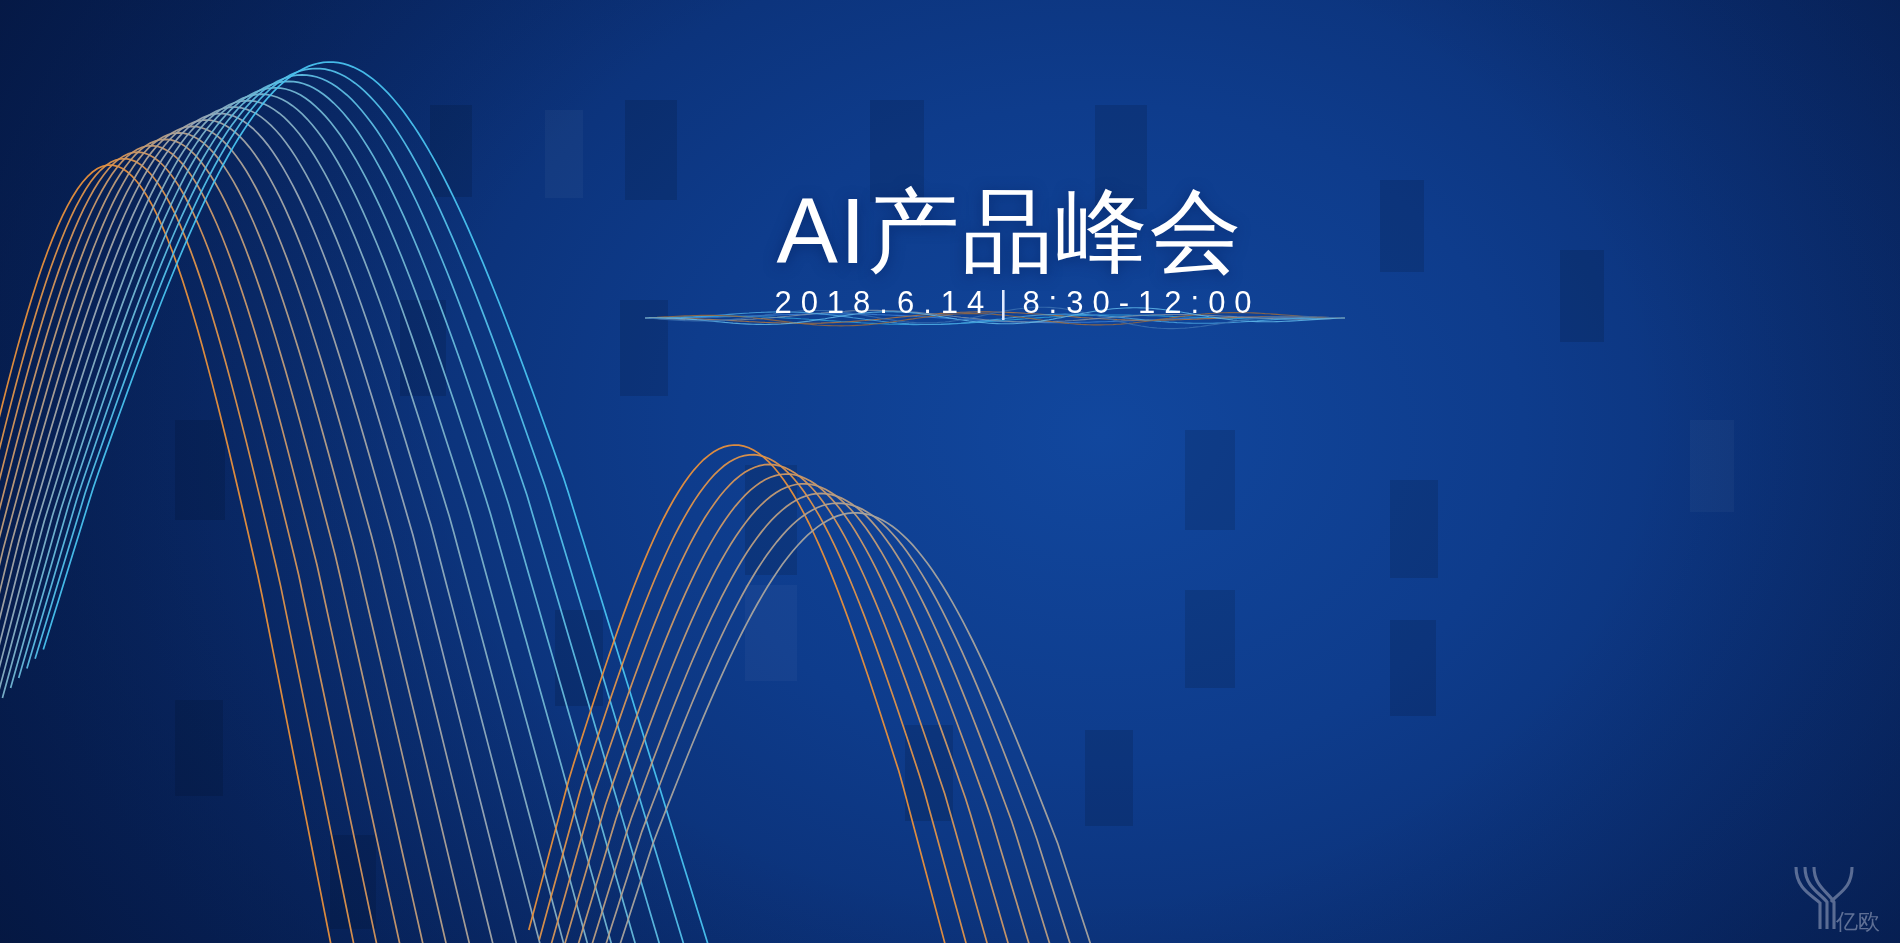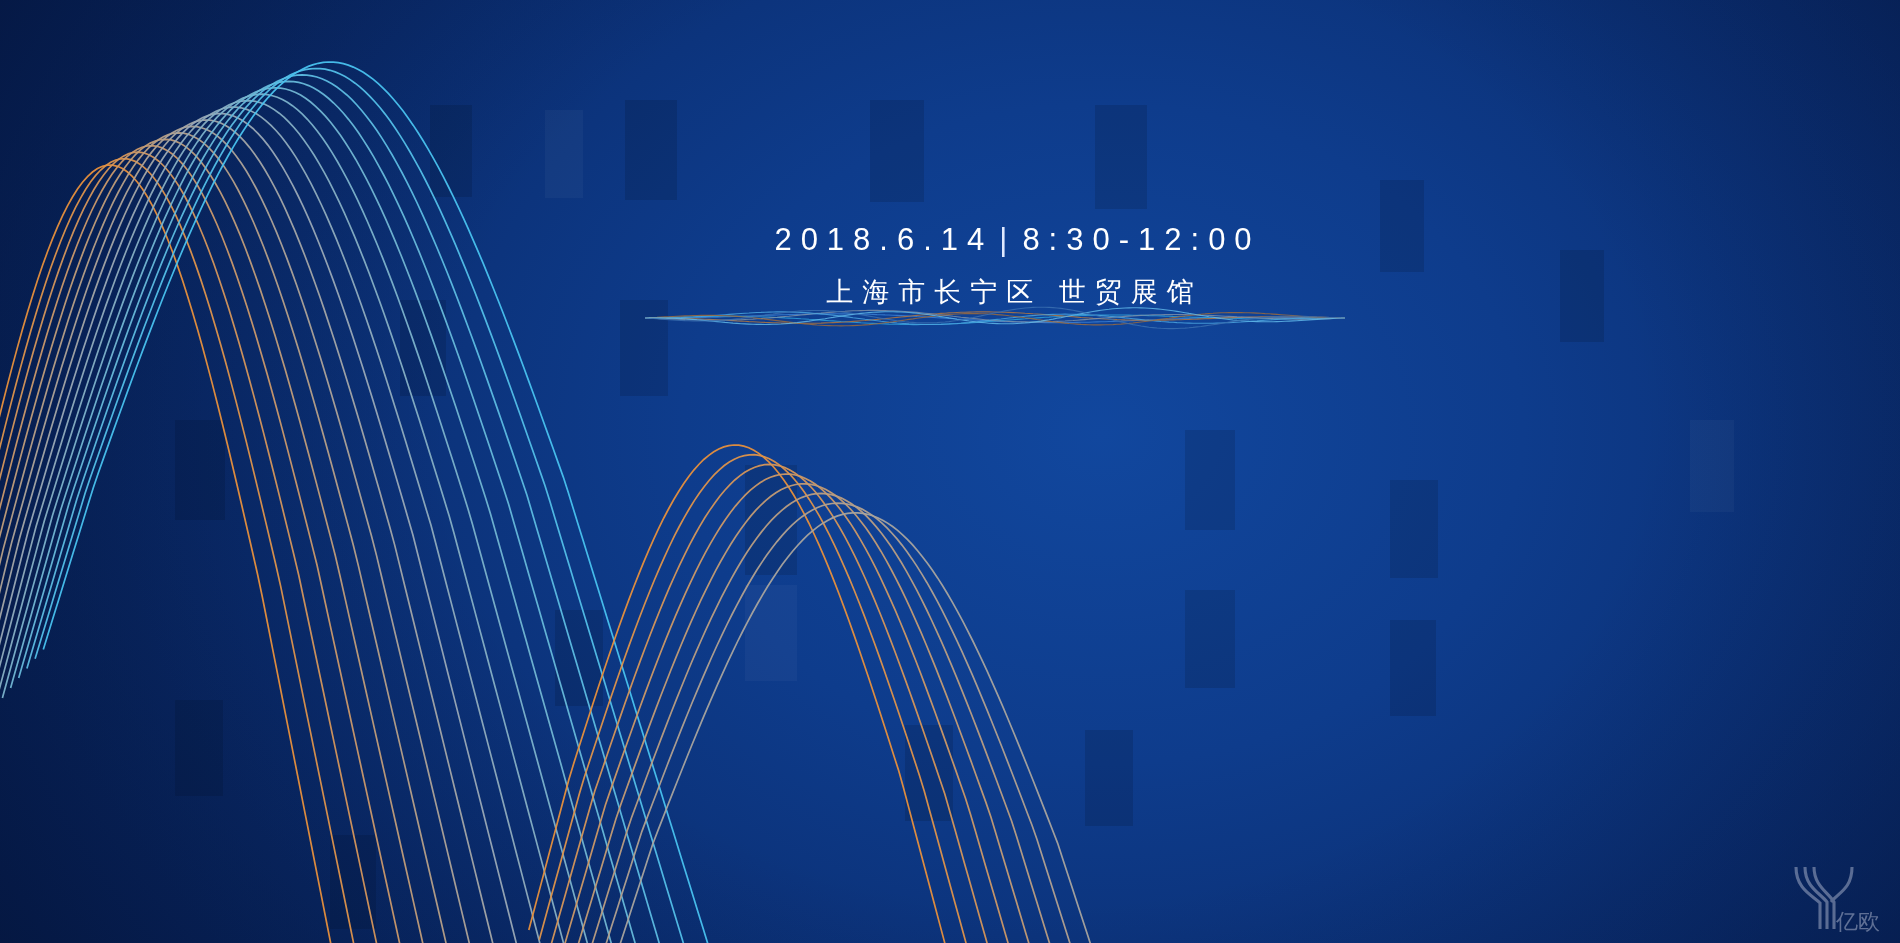--- a/index.html
+++ b/index.html
@@ -44,21 +44,21 @@
   }
   #subtitle{
     margin-top:10px;
     font-size:25px;
     letter-spacing:7px;
     font-weight:400;
     white-space:nowrap;
     padding-left:7px;
   }
   #datetime{
-    margin-top:37px;
+    margin-top:8px;
     font-size:31px;
     letter-spacing:9px;
     white-space:nowrap;
     padding-left:15px;
     font-weight:400;
   }
   #datetime .bar{
     display:inline-block;
     padding:0 6px;
     font-weight:300;
@@ -201,24 +201,24 @@
       <path d="M645.0 318.0L649.0 318.0L653.0 318.0L657.0 318.0L661.0 318.0L665.0 318.0L669.0 318.1L673.0 318.1L677.0 318.2L681.0 318.3L685.0 318.4L689.0 318.5L693.0 318.7L697.0 318.8L701.0 319.0L705.0 319.2L709.0 319.4L713.0 319.6L717.0 319.8L721.0 320.0L725.0 320.2L729.0 320.4L733.0 320.6L737.0 320.9L741.0 321.1L745.0 321.3L749.0 321.6L753.0 321.8L757.0 322.0L761.0 322.2L765.0 322.4L769.0 322.5L773.0 322.7L777.0 322.8L781.0 323.0L785.0 323.1L789.0 323.2L793.0 323.2L797.0 323.3L801.0 323.3L805.0 323.3L809.0 323.3L813.0 323.2L817.0 323.2L821.0 323.1L825.0 322.9L829.0 322.8L833.0 322.6L837.0 322.4L841.0 322.2L845.0 322.0L849.0 321.7L853.0 321.4L857.0 321.1L861.0 320.8L865.0 320.5L869.0 320.1L873.0 319.7L877.0 319.4L881.0 319.0L885.0 318.6L889.0 318.2L893.0 317.8L897.0 317.4L901.0 317.0L905.0 316.6L909.0 316.2L913.0 315.8L917.0 315.4L921.0 315.0L925.0 314.7L929.0 314.4L933.0 314.0L937.0 313.7L941.0 313.4L945.0 313.2L949.0 312.9L953.0 312.7L957.0 312.5L961.0 312.3L965.0 312.2L969.0 312.1L973.0 312.0L977.0 311.9L981.0 311.9L985.0 311.9L989.0 311.9L993.0 312.0L997.0 312.1L1001.0 312.2L1005.0 312.3L1009.0 312.4L1013.0 312.6L1017.0 312.8L1021.0 313.0L1025.0 313.3L1029.0 313.5L1033.0 313.8L1037.0 314.0L1041.0 314.3L1045.0 314.6L1049.0 314.9L1053.0 315.3L1057.0 315.6L1061.0 315.9L1065.0 316.2L1069.0 316.5L1073.0 316.8L1077.0 317.1L1081.0 317.5L1085.0 317.7L1089.0 318.0L1093.0 318.3L1097.0 318.5L1101.0 318.8L1105.0 319.0L1109.0 319.2L1113.0 319.4L1117.0 319.6L1121.0 319.7L1125.0 319.9L1129.0 320.0L1133.0 320.1L1137.0 320.1L1141.0 320.2L1145.0 320.2L1149.0 320.2L1153.0 320.2L1157.0 320.2L1161.0 320.1L1165.0 320.1L1169.0 320.0L1173.0 319.9L1177.0 319.8L1181.0 319.7L1185.0 319.5L1189.0 319.4L1193.0 319.2L1197.0 319.1L1201.0 318.9L1205.0 318.8L1209.0 318.6L1213.0 318.4L1217.0 318.3L1221.0 318.1L1225.0 317.9L1229.0 317.8L1233.0 317.6L1237.0 317.5L1241.0 317.4L1245.0 317.2L1249.0 317.1L1253.0 317.0L1257.0 317.0L1261.0 316.9L1265.0 316.8L1269.0 316.8L1273.0 316.7L1277.0 316.7L1281.0 316.7L1285.0 316.7L1289.0 316.7L1293.0 316.8L1297.0 316.8L1301.0 316.9L1305.0 317.0L1309.0 317.0L1313.0 317.1L1317.0 317.2L1321.0 317.3L1325.0 317.4L1329.0 317.5L1333.0 317.7L1337.0 317.8L1341.0 317.9L1345.0 318.0" fill="none" stroke="#b2763f" stroke-width="1.1" opacity="0.85"></path>
       <path d="M645.0 318.0L649.0 318.2L653.0 318.3L657.0 318.5L661.0 318.6L665.0 318.8L669.0 319.0L673.0 319.1L677.0 319.3L681.0 319.4L685.0 319.6L689.0 319.7L693.0 319.8L697.0 319.9L701.0 320.0L705.0 320.1L709.0 320.1L713.0 320.2L717.0 320.2L721.0 320.2L725.0 320.1L729.0 320.0L733.0 319.9L737.0 319.8L741.0 319.7L745.0 319.5L749.0 319.3L753.0 319.1L757.0 318.8L761.0 318.6L765.0 318.3L769.0 318.0L773.0 317.6L777.0 317.3L781.0 316.9L785.0 316.5L789.0 316.2L793.0 315.8L797.0 315.4L801.0 315.0L805.0 314.6L809.0 314.2L813.0 313.8L817.0 313.4L821.0 313.1L825.0 312.7L829.0 312.4L833.0 312.1L837.0 311.8L841.0 311.5L845.0 311.3L849.0 311.0L853.0 310.8L857.0 310.7L861.0 310.6L865.0 310.5L869.0 310.4L873.0 310.4L877.0 310.4L881.0 310.5L885.0 310.6L889.0 310.7L893.0 310.8L897.0 311.0L901.0 311.2L905.0 311.5L909.0 311.8L913.0 312.1L917.0 312.4L921.0 312.8L925.0 313.2L929.0 313.6L933.0 314.0L937.0 314.5L941.0 314.9L945.0 315.4L949.0 315.8L953.0 316.3L957.0 316.7L961.0 317.2L965.0 317.6L969.0 318.1L973.0 318.5L977.0 318.9L981.0 319.3L985.0 319.7L989.0 320.1L993.0 320.4L997.0 320.7L1001.0 321.0L1005.0 321.2L1009.0 321.4L1013.0 321.6L1017.0 321.8L1021.0 321.9L1025.0 321.9L1029.0 322.0L1033.0 322.0L1037.0 322.0L1041.0 321.9L1045.0 321.8L1049.0 321.7L1053.0 321.6L1057.0 321.4L1061.0 321.2L1065.0 321.0L1069.0 320.7L1073.0 320.5L1077.0 320.2L1081.0 319.9L1085.0 319.6L1089.0 319.3L1093.0 318.9L1097.0 318.6L1101.0 318.3L1105.0 318.0L1109.0 317.6L1113.0 317.3L1117.0 317.0L1121.0 316.7L1125.0 316.4L1129.0 316.1L1133.0 315.9L1137.0 315.6L1141.0 315.4L1145.0 315.2L1149.0 315.0L1153.0 314.9L1157.0 314.8L1161.0 314.7L1165.0 314.6L1169.0 314.6L1173.0 314.5L1177.0 314.5L1181.0 314.6L1185.0 314.6L1189.0 314.7L1193.0 314.8L1197.0 314.9L1201.0 315.1L1205.0 315.2L1209.0 315.4L1213.0 315.6L1217.0 315.8L1221.0 316.0L1225.0 316.2L1229.0 316.4L1233.0 316.6L1237.0 316.9L1241.0 317.1L1245.0 317.3L1249.0 317.5L1253.0 317.7L1257.0 317.9L1261.0 318.1L1265.0 318.3L1269.0 318.4L1273.0 318.6L1277.0 318.7L1281.0 318.8L1285.0 318.9L1289.0 319.0L1293.0 319.0L1297.0 319.1L1301.0 319.1L1305.0 319.1L1309.0 319.0L1313.0 319.0L1317.0 318.9L1321.0 318.8L1325.0 318.7L1329.0 318.6L1333.0 318.5L1337.0 318.3L1341.0 318.2L1345.0 318.0" fill="none" stroke="#7d8fa8" stroke-width="1.1" opacity="0.85"></path>
       <path d="M645.0 318.0L649.0 318.1L653.0 318.1L657.0 318.1L661.0 318.1L665.0 318.0L669.0 317.9L673.0 317.8L677.0 317.7L681.0 317.6L685.0 317.4L689.0 317.2L693.0 317.0L697.0 316.7L701.0 316.5L705.0 316.2L709.0 315.9L713.0 315.6L717.0 315.3L721.0 315.0L725.0 314.7L729.0 314.4L733.0 314.1L737.0 313.8L741.0 313.5L745.0 313.2L749.0 313.0L753.0 312.7L757.0 312.5L761.0 312.4L765.0 312.2L769.0 312.1L773.0 312.0L777.0 311.9L781.0 311.9L785.0 311.9L789.0 312.0L793.0 312.1L797.0 312.3L801.0 312.4L805.0 312.6L809.0 312.9L813.0 313.2L817.0 313.5L821.0 313.9L825.0 314.3L829.0 314.7L833.0 315.1L837.0 315.6L841.0 316.1L845.0 316.6L849.0 317.1L853.0 317.7L857.0 318.2L861.0 318.7L865.0 319.3L869.0 319.8L873.0 320.3L877.0 320.8L881.0 321.3L885.0 321.7L889.0 322.2L893.0 322.6L897.0 323.0L901.0 323.3L905.0 323.6L909.0 323.9L913.0 324.1L917.0 324.3L921.0 324.4L925.0 324.5L929.0 324.5L933.0 324.5L937.0 324.5L941.0 324.4L945.0 324.2L949.0 324.0L953.0 323.8L957.0 323.6L961.0 323.3L965.0 322.9L969.0 322.6L973.0 322.2L977.0 321.8L981.0 321.3L985.0 320.9L989.0 320.4L993.0 319.9L997.0 319.4L1001.0 319.0L1005.0 318.5L1009.0 318.0L1013.0 317.6L1017.0 317.1L1021.0 316.7L1025.0 316.3L1029.0 315.9L1033.0 315.6L1037.0 315.3L1041.0 315.0L1045.0 314.8L1049.0 314.6L1053.0 314.4L1057.0 314.3L1061.0 314.2L1065.0 314.1L1069.0 314.2L1073.0 314.2L1077.0 314.3L1081.0 314.4L1085.0 314.6L1089.0 314.8L1093.0 315.0L1097.0 315.3L1101.0 315.6L1105.0 315.9L1109.0 316.3L1113.0 316.6L1117.0 317.0L1121.0 317.4L1125.0 317.9L1129.0 318.3L1133.0 318.7L1137.0 319.1L1141.0 319.5L1145.0 320.0L1149.0 320.4L1153.0 320.7L1157.0 321.1L1161.0 321.5L1165.0 321.8L1169.0 322.1L1173.0 322.3L1177.0 322.6L1181.0 322.8L1185.0 323.0L1189.0 323.1L1193.0 323.2L1197.0 323.3L1201.0 323.3L1205.0 323.3L1209.0 323.3L1213.0 323.2L1217.0 323.1L1221.0 323.0L1225.0 322.8L1229.0 322.6L1233.0 322.4L1237.0 322.2L1241.0 322.0L1245.0 321.7L1249.0 321.4L1253.0 321.1L1257.0 320.9L1261.0 320.6L1265.0 320.3L1269.0 320.0L1273.0 319.7L1277.0 319.4L1281.0 319.2L1285.0 318.9L1289.0 318.7L1293.0 318.5L1297.0 318.3L1301.0 318.1L1305.0 318.0L1309.0 317.9L1313.0 317.8L1317.0 317.7L1321.0 317.7L1325.0 317.7L1329.0 317.7L1333.0 317.7L1337.0 317.8L1341.0 317.9L1345.0 318.0" fill="none" stroke="#4aa3de" stroke-width="1.1" opacity="0.85"></path>
       <path d="M645.0 318.0L649.0 317.8L653.0 317.6L657.0 317.4L661.0 317.1L665.0 316.9L669.0 316.7L673.0 316.5L677.0 316.3L681.0 316.1L685.0 315.9L689.0 315.7L693.0 315.6L697.0 315.5L701.0 315.4L705.0 315.4L709.0 315.4L713.0 315.4L717.0 315.5L721.0 315.6L725.0 315.7L729.0 315.9L733.0 316.1L737.0 316.4L741.0 316.7L745.0 317.0L749.0 317.4L753.0 317.8L757.0 318.2L761.0 318.7L765.0 319.1L769.0 319.6L773.0 320.1L777.0 320.6L781.0 321.1L785.0 321.6L789.0 322.1L793.0 322.6L797.0 323.0L801.0 323.5L805.0 323.9L809.0 324.3L813.0 324.6L817.0 325.0L821.0 325.2L825.0 325.5L829.0 325.6L833.0 325.8L837.0 325.8L841.0 325.9L845.0 325.8L849.0 325.8L853.0 325.6L857.0 325.4L861.0 325.2L865.0 324.9L869.0 324.6L873.0 324.2L877.0 323.8L881.0 323.3L885.0 322.8L889.0 322.3L893.0 321.8L897.0 321.2L901.0 320.6L905.0 320.0L909.0 319.4L913.0 318.9L917.0 318.3L921.0 317.7L925.0 317.1L929.0 316.6L933.0 316.1L937.0 315.7L941.0 315.2L945.0 314.8L949.0 314.5L953.0 314.2L957.0 314.0L961.0 313.8L965.0 313.6L969.0 313.6L973.0 313.5L977.0 313.6L981.0 313.7L985.0 313.8L989.0 314.0L993.0 314.3L997.0 314.6L1001.0 314.9L1005.0 315.3L1009.0 315.8L1013.0 316.2L1017.0 316.7L1021.0 317.2L1025.0 317.8L1029.0 318.3L1033.0 318.9L1037.0 319.5L1041.0 320.0L1045.0 320.6L1049.0 321.1L1053.0 321.7L1057.0 322.2L1061.0 322.6L1065.0 323.1L1069.0 323.5L1073.0 323.8L1077.0 324.1L1081.0 324.4L1085.0 324.6L1089.0 324.8L1093.0 324.9L1097.0 324.9L1101.0 324.9L1105.0 324.8L1109.0 324.7L1113.0 324.6L1117.0 324.3L1121.0 324.1L1125.0 323.7L1129.0 323.4L1133.0 323.0L1137.0 322.5L1141.0 322.0L1145.0 321.5L1149.0 321.0L1153.0 320.5L1157.0 319.9L1161.0 319.3L1165.0 318.7L1169.0 318.2L1173.0 317.6L1177.0 317.1L1181.0 316.5L1185.0 316.0L1189.0 315.5L1193.0 315.0L1197.0 314.6L1201.0 314.2L1205.0 313.9L1209.0 313.5L1213.0 313.3L1217.0 313.0L1221.0 312.8L1225.0 312.7L1229.0 312.6L1233.0 312.6L1237.0 312.6L1241.0 312.6L1245.0 312.7L1249.0 312.8L1253.0 312.9L1257.0 313.1L1261.0 313.3L1265.0 313.6L1269.0 313.8L1273.0 314.1L1277.0 314.4L1281.0 314.7L1285.0 315.0L1289.0 315.3L1293.0 315.6L1297.0 315.9L1301.0 316.2L1305.0 316.5L1309.0 316.8L1313.0 317.0L1317.0 317.2L1321.0 317.4L1325.0 317.6L1329.0 317.7L1333.0 317.8L1337.0 317.9L1341.0 318.0L1345.0 318.0" fill="none" stroke="#9a6a3d" stroke-width="1.1" opacity="0.85"></path>
       <path d="M645.0 318.0L649.0 317.9L653.0 317.9L657.0 317.9L661.0 317.9L665.0 318.0L669.0 318.1L673.0 318.2L677.0 318.4L681.0 318.6L685.0 318.8L689.0 319.1L693.0 319.4L697.0 319.8L701.0 320.1L705.0 320.5L709.0 320.9L713.0 321.2L717.0 321.6L721.0 322.0L725.0 322.4L729.0 322.7L733.0 323.1L737.0 323.4L741.0 323.7L745.0 323.9L749.0 324.1L753.0 324.3L757.0 324.4L761.0 324.4L765.0 324.5L769.0 324.4L773.0 324.3L777.0 324.2L781.0 324.0L785.0 323.7L789.0 323.4L793.0 323.0L797.0 322.6L801.0 322.1L805.0 321.6L809.0 321.1L813.0 320.5L817.0 319.9L821.0 319.3L825.0 318.7L829.0 318.0L833.0 317.4L837.0 316.7L841.0 316.1L845.0 315.5L849.0 314.9L853.0 314.4L857.0 313.9L861.0 313.4L865.0 313.0L869.0 312.6L873.0 312.3L877.0 312.1L881.0 311.9L885.0 311.8L889.0 311.8L893.0 311.8L897.0 311.9L901.0 312.0L905.0 312.2L909.0 312.5L913.0 312.9L917.0 313.3L921.0 313.7L925.0 314.2L929.0 314.8L933.0 315.4L937.0 316.0L941.0 316.6L945.0 317.2L949.0 317.9L953.0 318.5L957.0 319.2L961.0 319.8L965.0 320.4L969.0 321.0L973.0 321.5L977.0 322.0L981.0 322.4L985.0 322.8L989.0 323.2L993.0 323.4L997.0 323.6L1001.0 323.8L1005.0 323.8L1009.0 323.8L1013.0 323.7L1017.0 323.5L1021.0 323.3L1025.0 323.0L1029.0 322.6L1033.0 322.1L1037.0 321.6L1041.0 321.1L1045.0 320.4L1049.0 319.8L1053.0 319.1L1057.0 318.3L1061.0 317.6L1065.0 316.8L1069.0 316.0L1073.0 315.2L1077.0 314.5L1081.0 313.7L1085.0 312.9L1089.0 312.2L1093.0 311.5L1097.0 310.9L1101.0 310.3L1105.0 309.7L1109.0 309.3L1113.0 308.8L1117.0 308.5L1121.0 308.2L1125.0 308.0L1129.0 307.9L1133.0 307.8L1137.0 307.8L1141.0 307.9L1145.0 308.0L1149.0 308.2L1153.0 308.5L1157.0 308.9L1161.0 309.3L1165.0 309.8L1169.0 310.3L1173.0 310.8L1177.0 311.4L1181.0 312.0L1185.0 312.7L1189.0 313.4L1193.0 314.0L1197.0 314.7L1201.0 315.4L1205.0 316.0L1209.0 316.7L1213.0 317.3L1217.0 317.9L1221.0 318.5L1225.0 319.0L1229.0 319.5L1233.0 320.0L1237.0 320.4L1241.0 320.7L1245.0 321.0L1249.0 321.3L1253.0 321.5L1257.0 321.6L1261.0 321.7L1265.0 321.7L1269.0 321.7L1273.0 321.7L1277.0 321.6L1281.0 321.5L1285.0 321.3L1289.0 321.1L1293.0 320.9L1297.0 320.7L1301.0 320.4L1305.0 320.2L1309.0 319.9L1313.0 319.6L1317.0 319.4L1321.0 319.1L1325.0 318.9L1329.0 318.7L1333.0 318.5L1337.0 318.3L1341.0 318.1L1345.0 318.0" fill="none" stroke="#5fb6e8" stroke-width="1.1" opacity="0.85"></path>
       <path d="M645.0 318.0L649.0 318.3L653.0 318.5L657.0 318.8L661.0 319.1L665.0 319.4L669.0 319.7L673.0 319.9L677.0 320.2L681.0 320.4L685.0 320.6L689.0 320.7L693.0 320.9L697.0 320.9L701.0 321.0L705.0 321.0L709.0 320.9L713.0 320.8L717.0 320.6L721.0 320.4L725.0 320.1L729.0 319.7L733.0 319.3L737.0 318.9L741.0 318.5L745.0 317.9L749.0 317.4L753.0 316.9L757.0 316.3L761.0 315.7L765.0 315.1L769.0 314.5L773.0 314.0L777.0 313.4L781.0 312.9L785.0 312.4L789.0 312.0L793.0 311.6L797.0 311.2L801.0 310.9L805.0 310.7L809.0 310.6L813.0 310.5L817.0 310.5L821.0 310.5L825.0 310.6L829.0 310.9L833.0 311.1L837.0 311.5L841.0 311.9L845.0 312.4L849.0 312.9L853.0 313.5L857.0 314.1L861.0 314.7L865.0 315.4L869.0 316.1L873.0 316.8L877.0 317.5L881.0 318.2L885.0 318.9L889.0 319.5L893.0 320.1L897.0 320.7L901.0 321.2L905.0 321.7L909.0 322.1L913.0 322.4L917.0 322.7L921.0 322.8L925.0 322.9L929.0 322.9L933.0 322.8L937.0 322.6L941.0 322.3L945.0 322.0L949.0 321.6L953.0 321.0L957.0 320.5L961.0 319.8L965.0 319.1L969.0 318.4L973.0 317.6L977.0 316.7L981.0 315.9L985.0 315.0L989.0 314.2L993.0 313.3L997.0 312.5L1001.0 311.7L1005.0 310.9L1009.0 310.2L1013.0 309.6L1017.0 309.0L1021.0 308.5L1025.0 308.0L1029.0 307.7L1033.0 307.4L1037.0 307.3L1041.0 307.2L1045.0 307.3L1049.0 307.4L1053.0 307.6L1057.0 308.0L1061.0 308.4L1065.0 309.0L1069.0 309.6L1073.0 310.3L1077.0 311.1L1081.0 311.9L1085.0 312.8L1089.0 313.7L1093.0 314.7L1097.0 315.7L1101.0 316.8L1105.0 317.8L1109.0 318.9L1113.0 319.9L1117.0 320.9L1121.0 321.9L1125.0 322.8L1129.0 323.7L1133.0 324.6L1137.0 325.3L1141.0 326.0L1145.0 326.6L1149.0 327.2L1153.0 327.6L1157.0 328.0L1161.0 328.3L1165.0 328.5L1169.0 328.6L1173.0 328.6L1177.0 328.5L1181.0 328.3L1185.0 328.1L1189.0 327.8L1193.0 327.4L1197.0 326.9L1201.0 326.5L1205.0 325.9L1209.0 325.3L1213.0 324.7L1217.0 324.1L1221.0 323.4L1225.0 322.8L1229.0 322.1L1233.0 321.5L1237.0 320.9L1241.0 320.3L1245.0 319.7L1249.0 319.1L1253.0 318.6L1257.0 318.2L1261.0 317.8L1265.0 317.4L1269.0 317.1L1273.0 316.8L1277.0 316.6L1281.0 316.4L1285.0 316.3L1289.0 316.3L1293.0 316.3L1297.0 316.3L1301.0 316.3L1305.0 316.4L1309.0 316.6L1313.0 316.7L1317.0 316.9L1321.0 317.0L1325.0 317.2L1329.0 317.4L1333.0 317.5L1337.0 317.7L1341.0 317.9L1345.0 318.0" fill="none" stroke="#3a6fb0" stroke-width="1.1" opacity="0.85"></path>
     </svg>
 
   <div id="content">
     <div id="textblock">
+      <div id="title">AI产品峰会</div>
       <div id="datetime">
         <span>2018.6.14</span><span class="bar">|</span><span>8:30-12:00</span>
       </div>
-      <div id="venue">上海市长宁区 世贸展馆</div>
     </div>
   </div>
 
   <svg id="watermark" viewBox="0 0 96 76">
     <g fill="none" stroke="#c9cfe2" stroke-width="3.1" opacity="0.85">
       <path d="M6 8 C6 30, 22 36, 30 44 L30 70"></path>
       <path d="M15 8 C15 28, 30 34, 37 43 L37 70"></path>
       <path d="M24 8 C24 27, 38 33, 44 43 L44 70"></path>
       <path d="M62 8 C62 30, 48 34, 41 43"></path>
     </g>

